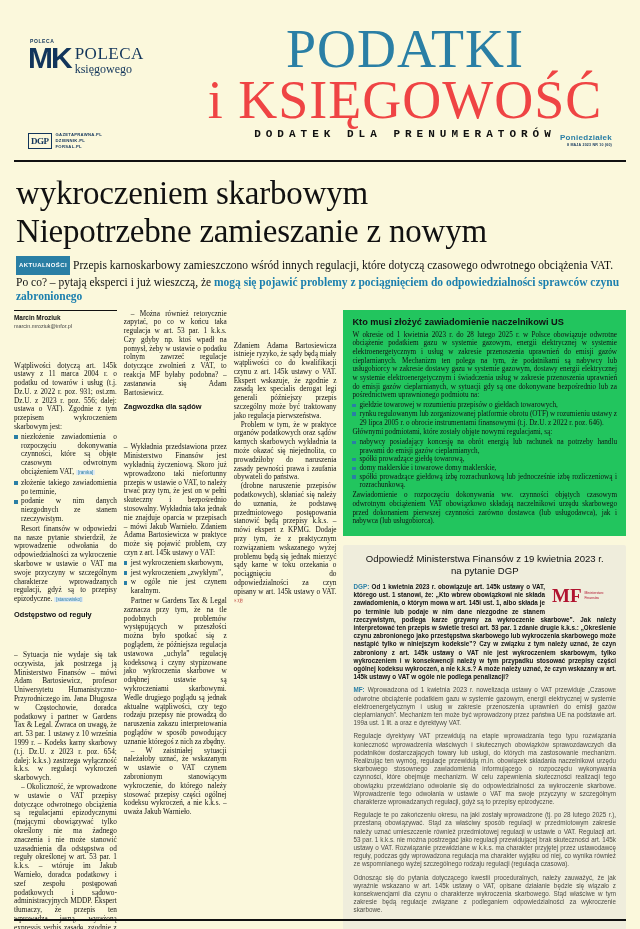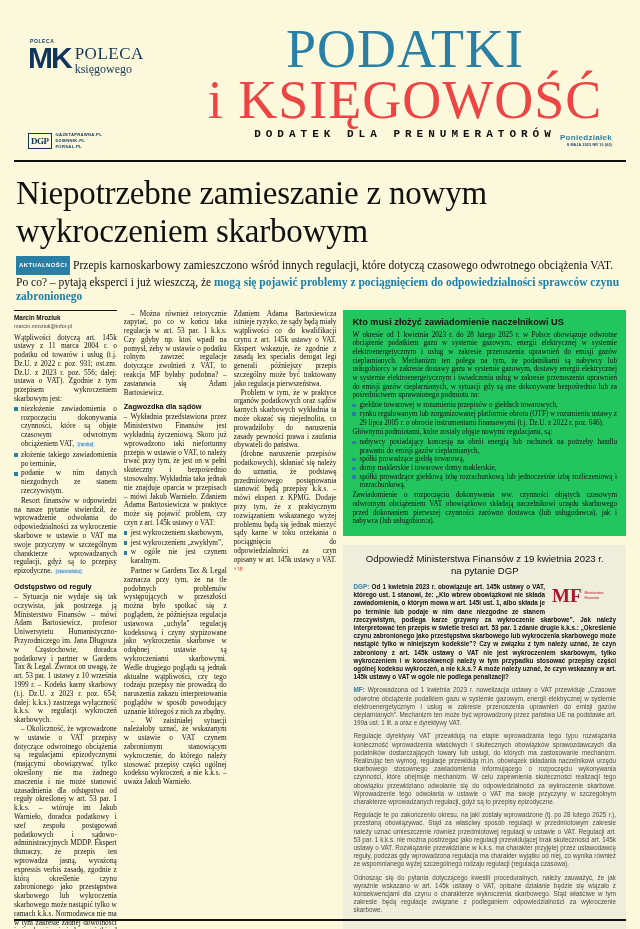--- a/index.html
+++ b/index.html
@@ -44,21 +44,21 @@
   
   .lead{font-family:"Liberation Serif",serif;font-size:11.5px;line-height:14.5px;margin:0 2px 6px 2px;}
   .badge{display:inline-block;background:#2a7fa5;color:#fff;font-family:"Liberation Sans",sans-serif;font-size:6px;font-weight:bold;letter-spacing:.4px;padding:2px 3px;vertical-align:2px;margin-right:3px;}
   .lead b{color:#1b7fae;}
 
   
   .body-wrap{display:flex;gap:7px;margin-top:4px;}
   .col{width:103px;}
   .col p,.col li{font-family:"Liberation Serif",serif;font-size:7.3px;line-height:8.8px;text-align:justify;margin:0 0 0 0;}
   .col p{text-indent:7px;}
-  .col p.noind{text-indent:0;}
+  .col p.noind{text-indent:0;margin-top:32px;}
   .subhead{font-family:"Liberation Sans",sans-serif;font-size:7.4px;font-weight:bold;margin:5px 0 2px 0;line-height:9px;}
   .byline{border-top:1px solid #111;padding-top:3px;}
   .byname{font-family:"Liberation Sans",sans-serif;font-size:6.4px;font-weight:bold;line-height:8px;}
   .bymail{font-family:"Liberation Sans",sans-serif;font-size:5.4px;color:#444;line-height:8px;margin-bottom:4px;}
   ul.blt{list-style:none;margin:1px 0 1px 0;padding:0;}
   ul.blt li{position:relative;padding-left:7px;margin-bottom:1px;text-align:justify;}
   ul.blt li:before{content:"";position:absolute;left:0;top:2.6px;width:3.6px;height:3.6px;background:#2a7fa5;}
   .tagk{font-family:"Liberation Sans",sans-serif;font-size:4.6px;color:#2a7fa5;background:#dfeaf2;padding:0 2px;}
   .endmark{color:#b02020;font-size:7px;letter-spacing:-1px;}
 
@@ -120,22 +120,22 @@
 
     <div class="date-block">
       <div class="dow">Poniedziałek</div>
       <div class="dstr">8 MAJA 2023 NR 10 (60)</div>
     </div>
   </div>
 
   <div class="rule-thick"></div>
 
   <div class="headline">
+    <div>wykroczeniem skarbowym</div>
     <div>Niepotrzebne zamieszanie z nowym</div>
-    <div>wykroczeniem skarbowym</div>
   </div>
 
   <div class="lead">
     <span class="badge">AKTUALNOŚCI</span><span>Przepis karnoskarbowy zamieszczono wśród innych regulacji, które dotyczą czasowego odwrotnego obciążenia VAT. Po co? – pytają eksperci i już wieszczą, że </span><b>mogą się pojawić problemy z pociągnięciem do odpowiedzialności sprawców czynu zabronionego</b>
   </div>
 
   <div class="body-wrap">
 
     <div class="col">
       <div class="byline">

